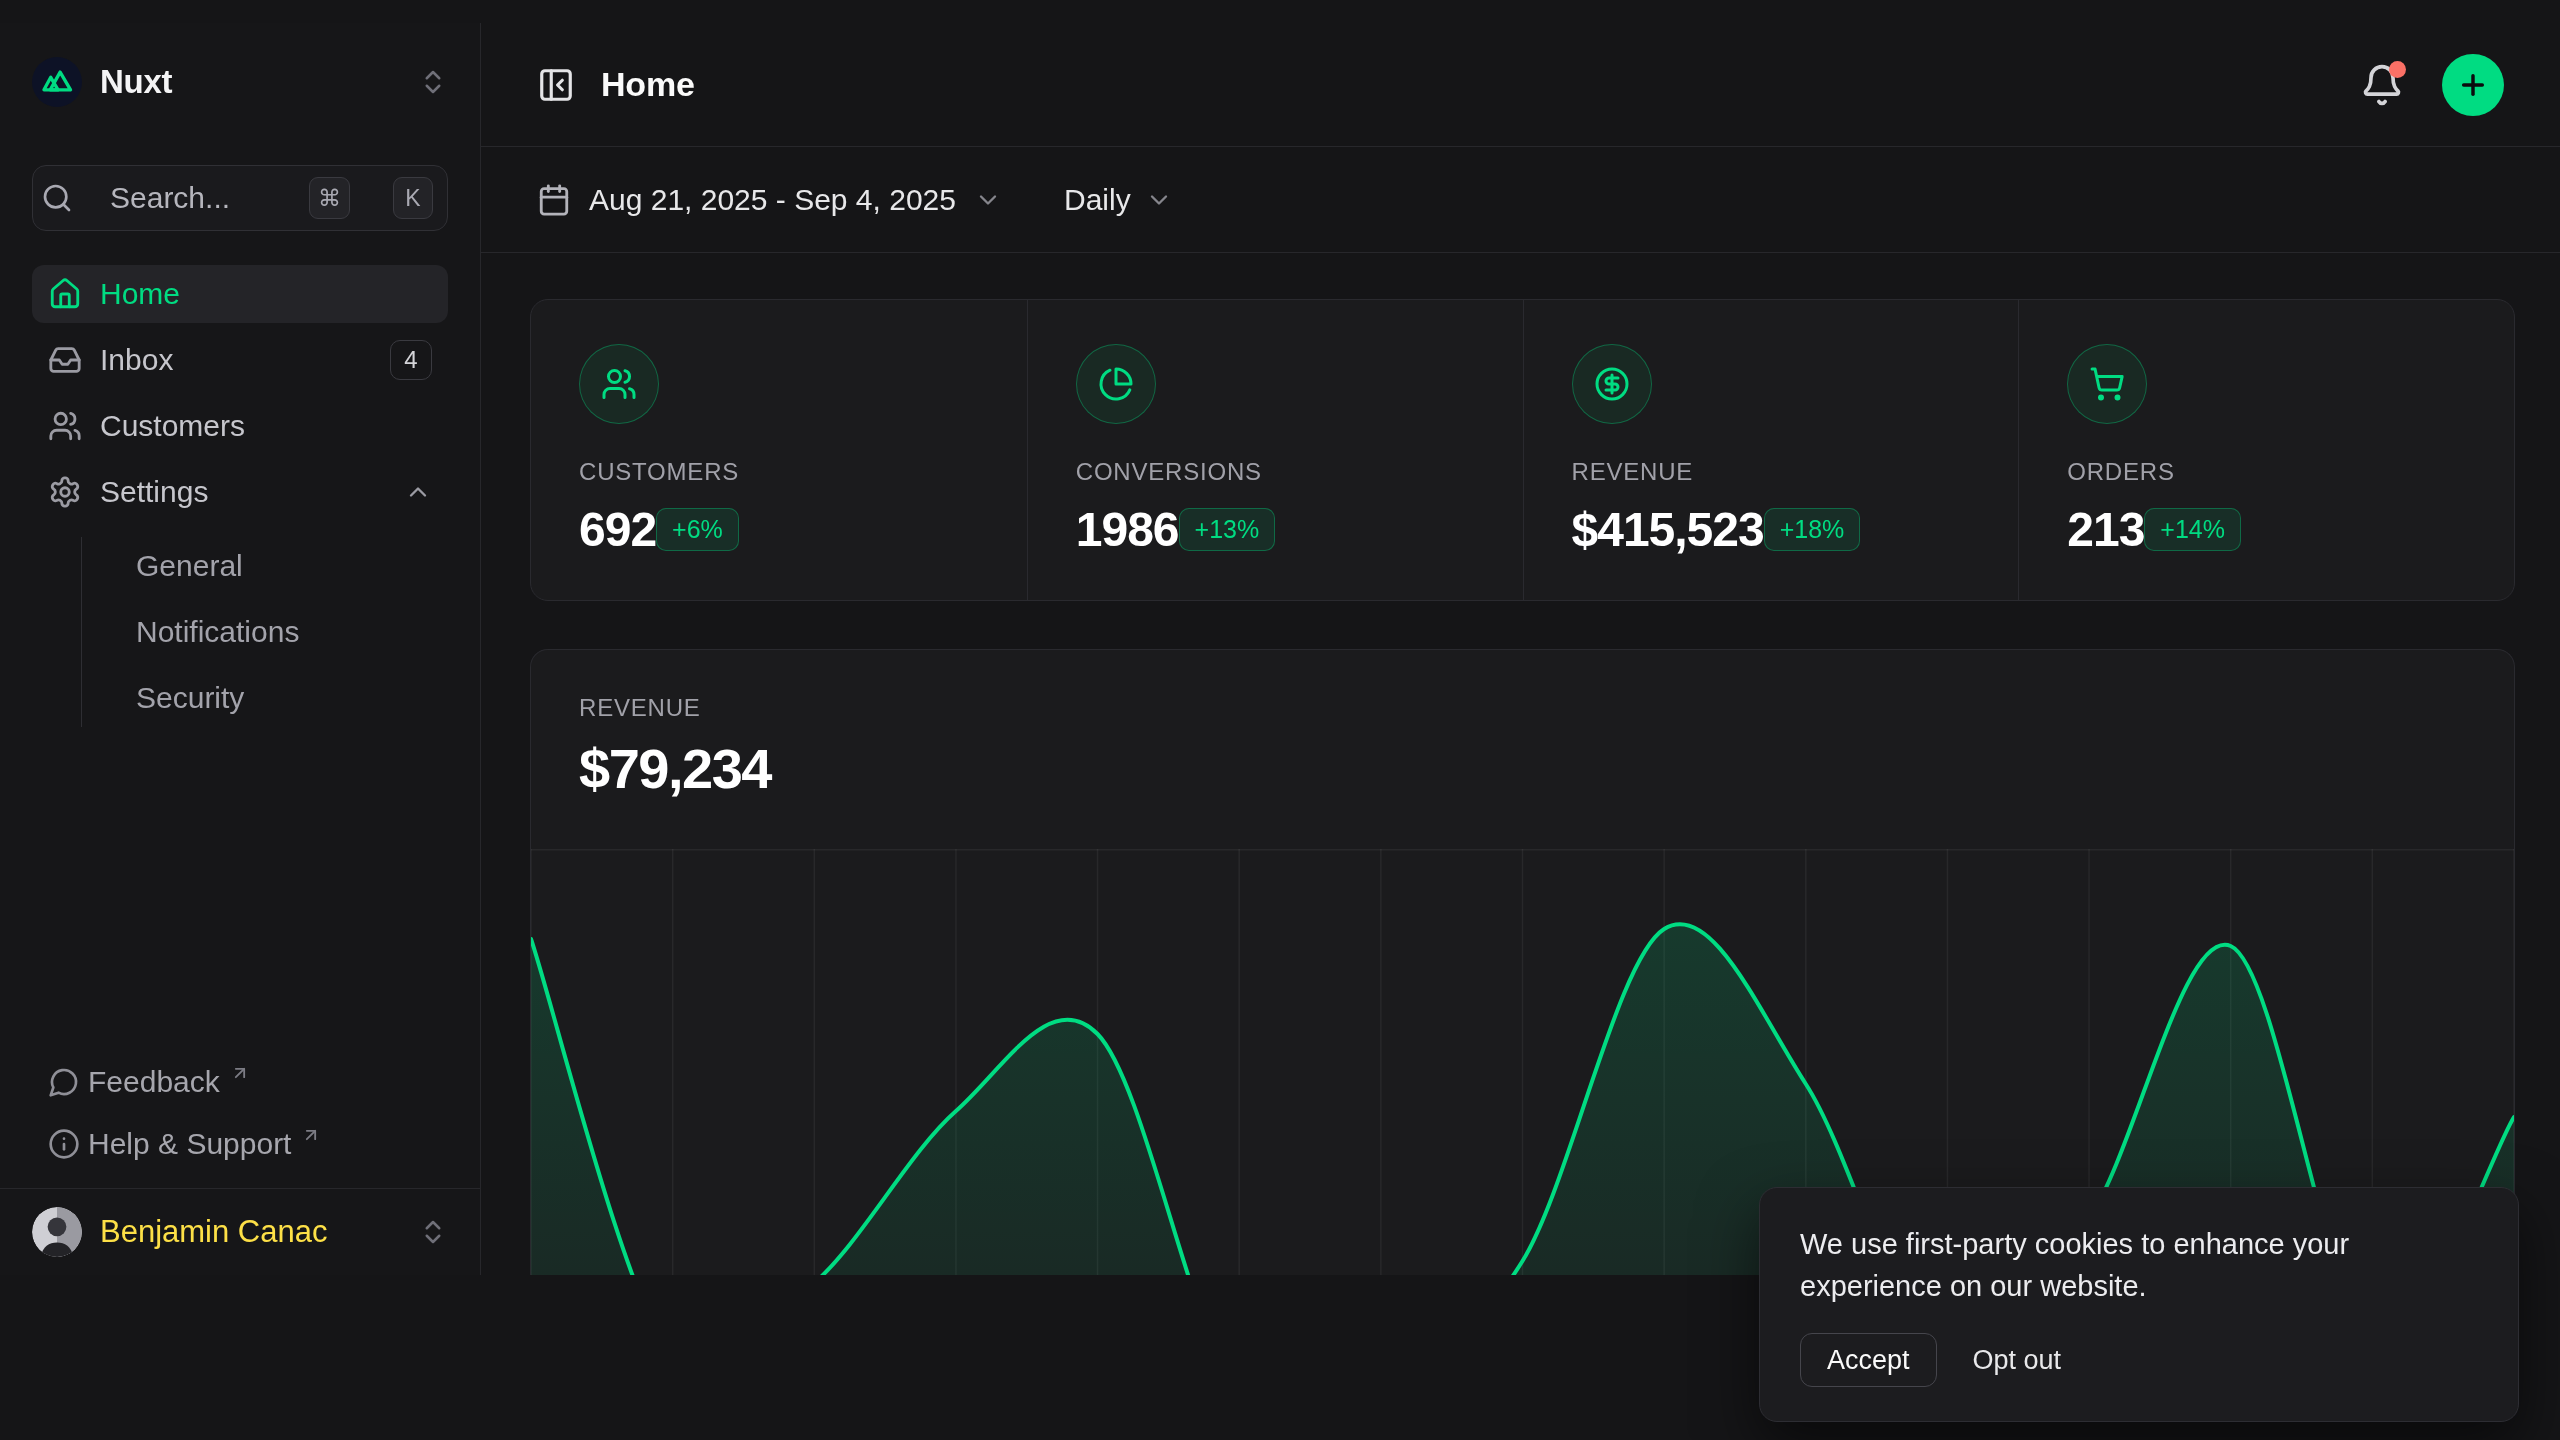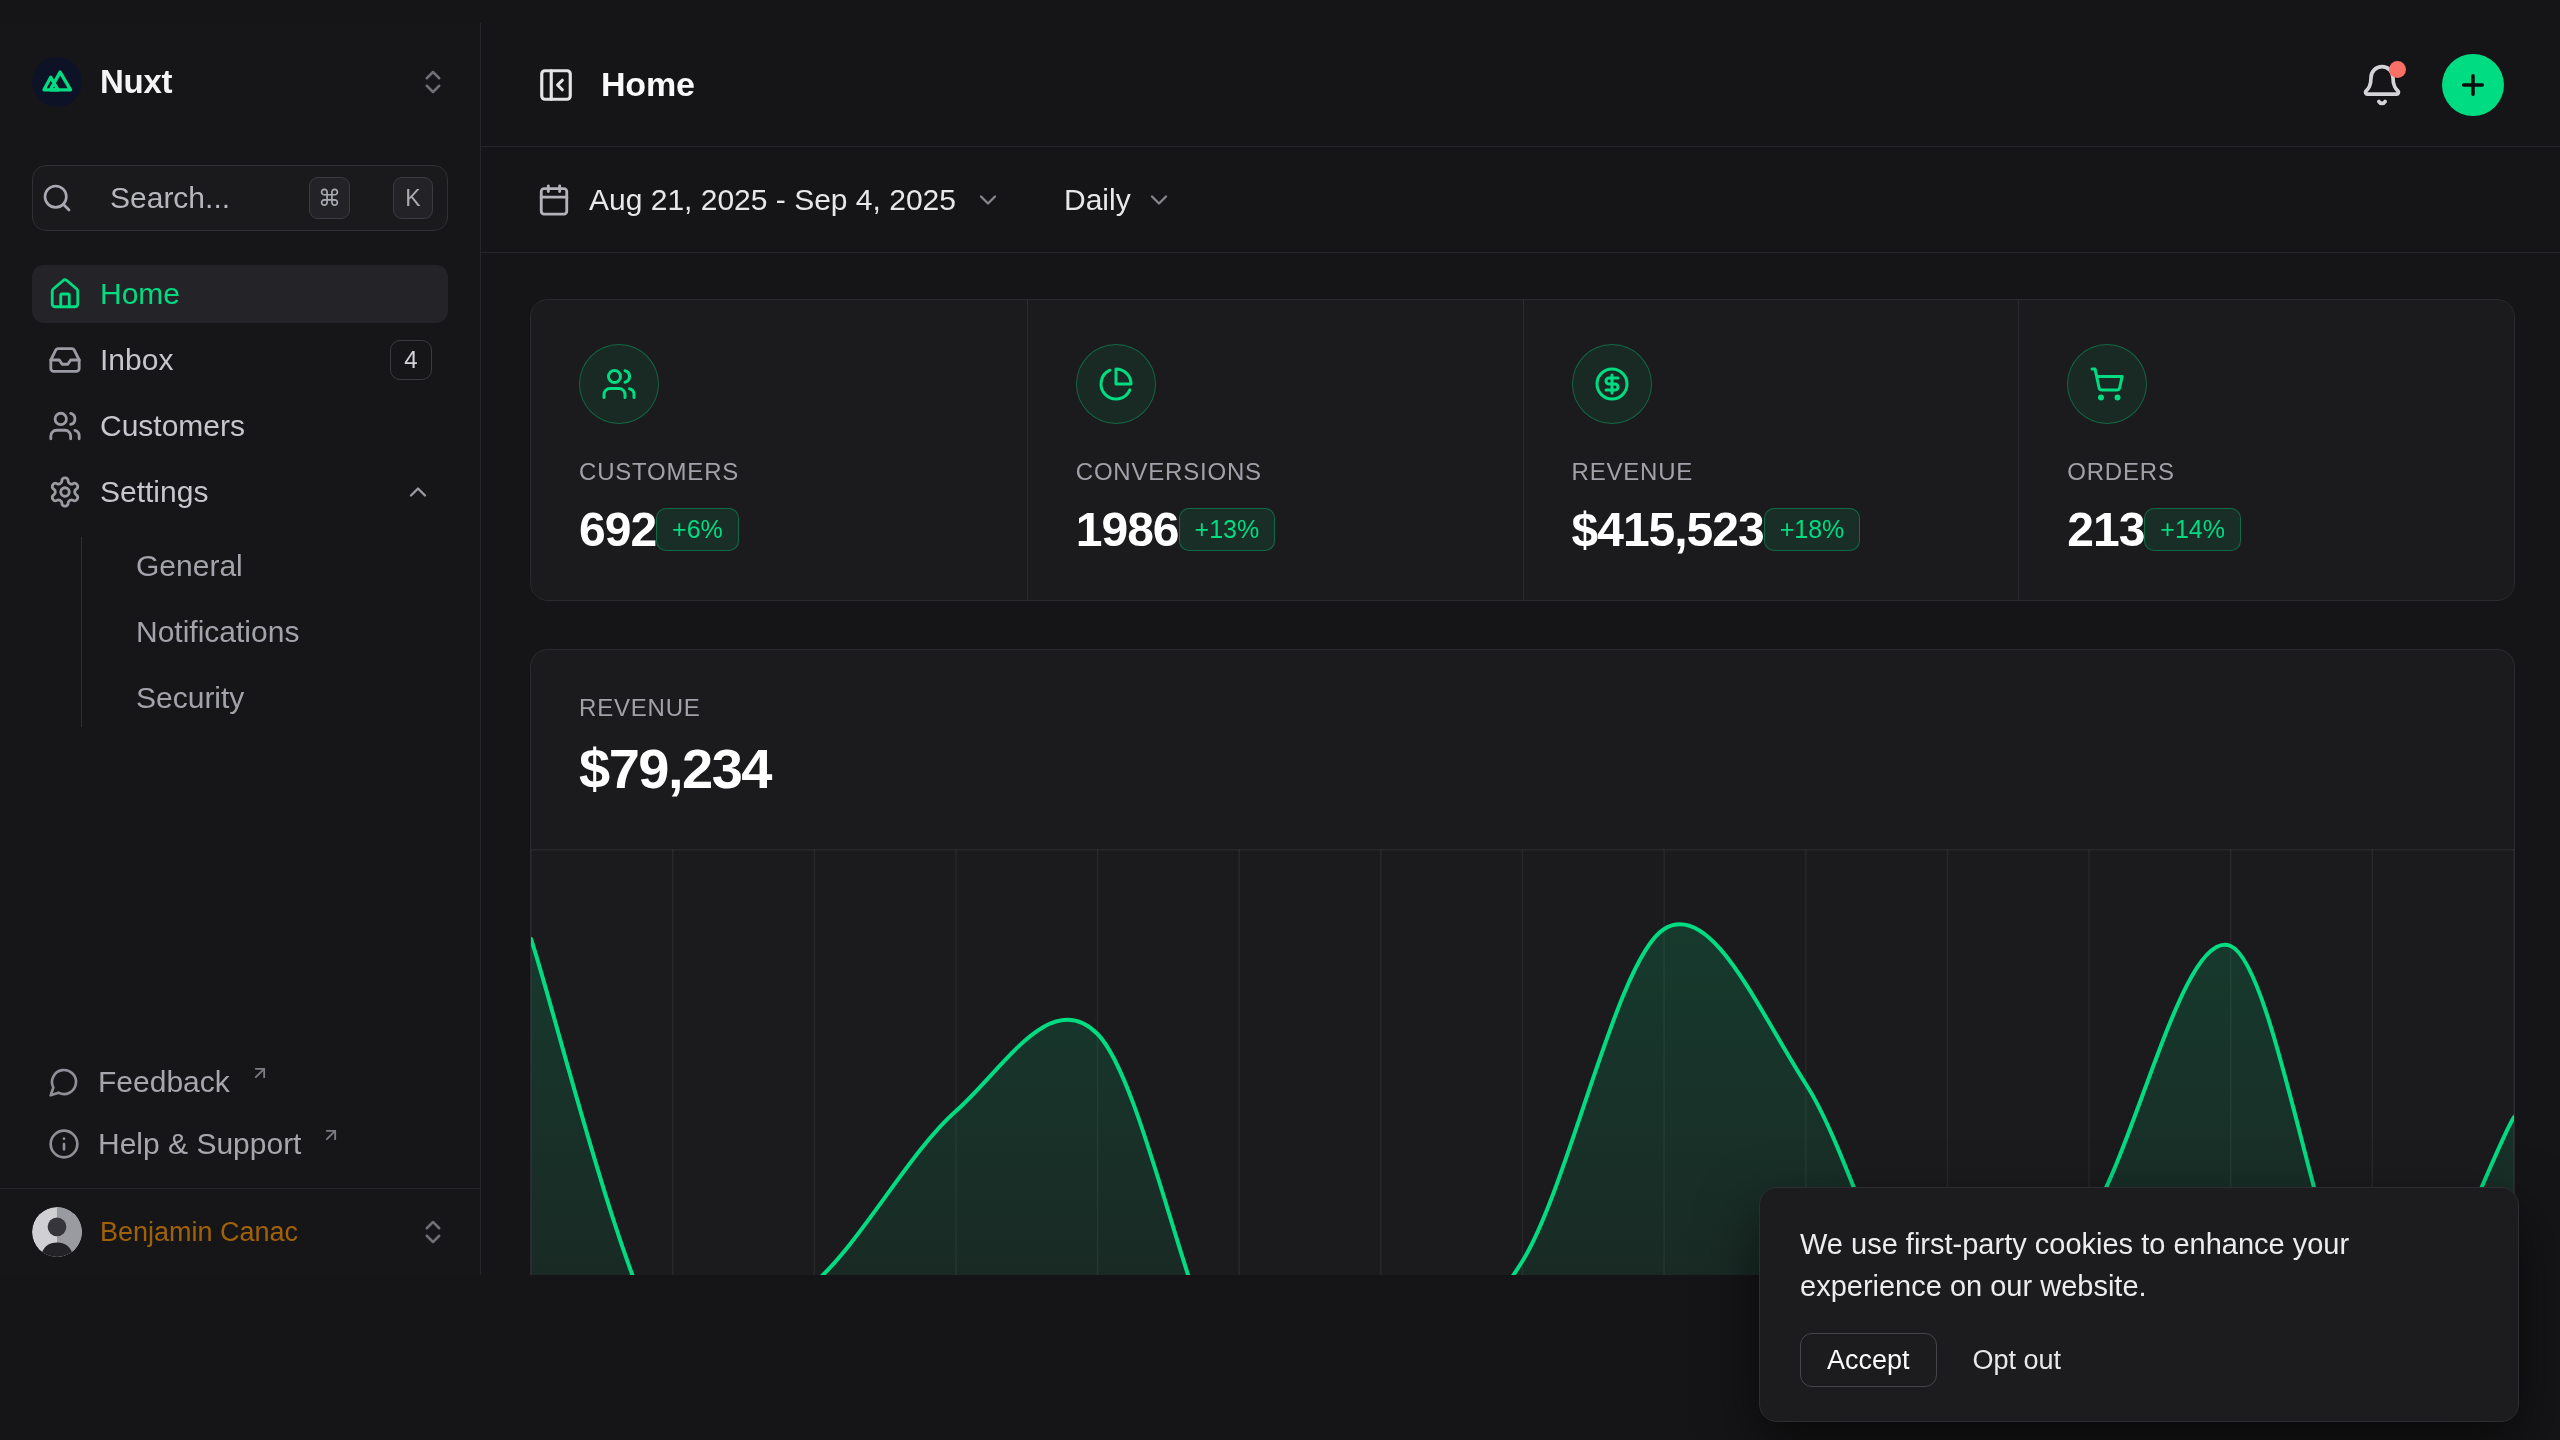--- a/index.html
+++ b/index.html
@@ -59,31 +59,31 @@
   .nav-children{
     margin:8px 0 0 49px;border-left:1.5px solid #2e2e33;
     display:flex;flex-direction:column;gap:16px;padding:4px 0;
   }
   .nav-child{
     height:50px;display:flex;align-items:center;padding-left:54px;
     color:#a3a3ab;font-size:30px;font-weight:500;cursor:pointer;border-radius:10px;
   }
   .sidebar-bottom{margin-top:auto;padding:0 32px 18px 32px;display:flex;flex-direction:column;gap:10px;}
   .foot-link{
-    height:52px;display:flex;align-items:center;gap:18px;padding:0 16px;
+    height:52px;display:flex;align-items:center;gap:8px;padding:0 16px;
     color:#a6a6ad;font-size:30px;font-weight:500;cursor:pointer;border-radius:12px;
   }
   .foot-link .nicon{display:flex;color:#8f8f97;}
   .ext{display:flex;color:#7c7c84;transform:translateY(-9px);margin-left:2px;}
   .user-row{
     border-top:1px solid #27272b;height:86px;display:flex;align-items:center;
     gap:18px;padding:0 32px;cursor:pointer;
   }
   .avatar{width:50px;height:50px;border-radius:50%;overflow:hidden;flex:0 0 auto;}
-  .user-name{font-size:27px;font-weight:500;color:#a16207;}
+  .user-name{font-size:31px;font-weight:500;color:#fde047;}
 
   
   .main{flex:1;display:flex;flex-direction:column;min-width:0;}
   .page-header{
     height:124px;border-bottom:1px solid #27272b;display:flex;align-items:center;
     padding:0 56px;box-sizing:border-box;gap:26px;
   }
   .collapse-btn{display:flex;color:#e4e4e7;cursor:pointer;}
   .page-title{font-size:34px;font-weight:700;color:#fafafa;letter-spacing:-0.2px;}
   .header-right{margin-left:auto;display:flex;align-items:center;gap:38px;}

